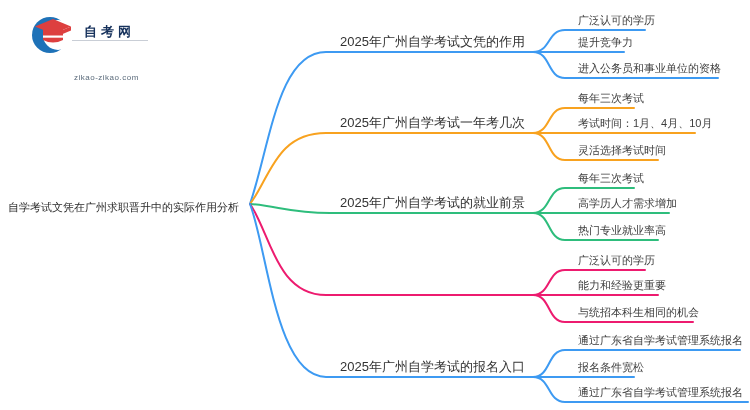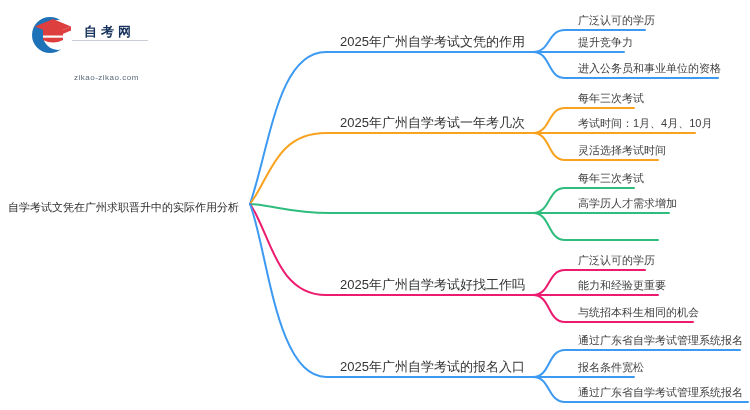--- a/index.html
+++ b/index.html
@@ -70,33 +70,34 @@
     </svg>
     <div class="logo-title">自考网</div>
     <div class="logo-divider"></div>
     <div class="logo-domain">zikao-zikao.com</div>
   </div>
 
   <div class="node central">自学考试文凭在广州求职晋升中的实际作用分析</div>
 
   <div class="node blabel" style="top:35px">2025年广州自学考试文凭的作用</div>
   <div class="node blabel" style="top:116px">2025年广州自学考试一年考几次</div>
-  <div class="node blabel" style="top:278px">2025年广州自学考试好找工作吗</div>
+  <div class="node blabel" style="top:196px">2025年广州自学考试的就业前景</div>
   <div class="node blabel" style="top:360px">2025年广州自学考试的报名入口</div>
 
   <div class="node leaf" style="top:13px">广泛认可的学历</div>
   <div class="node leaf" style="top:35px">提升竞争力</div>
   <div class="node leaf" style="top:61px">进入公务员和事业单位的资格</div>
 
   <div class="node leaf" style="top:91px">每年三次考试</div>
   <div class="node leaf" style="top:116px">考试时间：1月、4月、10月</div>
   <div class="node leaf" style="top:143px">灵活选择考试时间</div>
 
   <div class="node leaf" style="top:171px">每年三次考试</div>
   <div class="node leaf" style="top:196px">高学历人才需求增加</div>
+  <div class="node leaf" style="top:223px">热门专业就业率高</div>
 
   <div class="node leaf" style="top:253px">广泛认可的学历</div>
   <div class="node leaf" style="top:305px">与统招本科生相同的机会</div>
   <div class="node leaf" style="top:278px">能力和经验更重要</div>
 
   <div class="node leaf" style="top:333px">通过广东省自学考试管理系统报名</div>
   <div class="node leaf" style="top:360px">报名条件宽松</div>
   <div class="node leaf" style="top:385px">通过广东省自学考试管理系统报名</div>
 
 </div>

